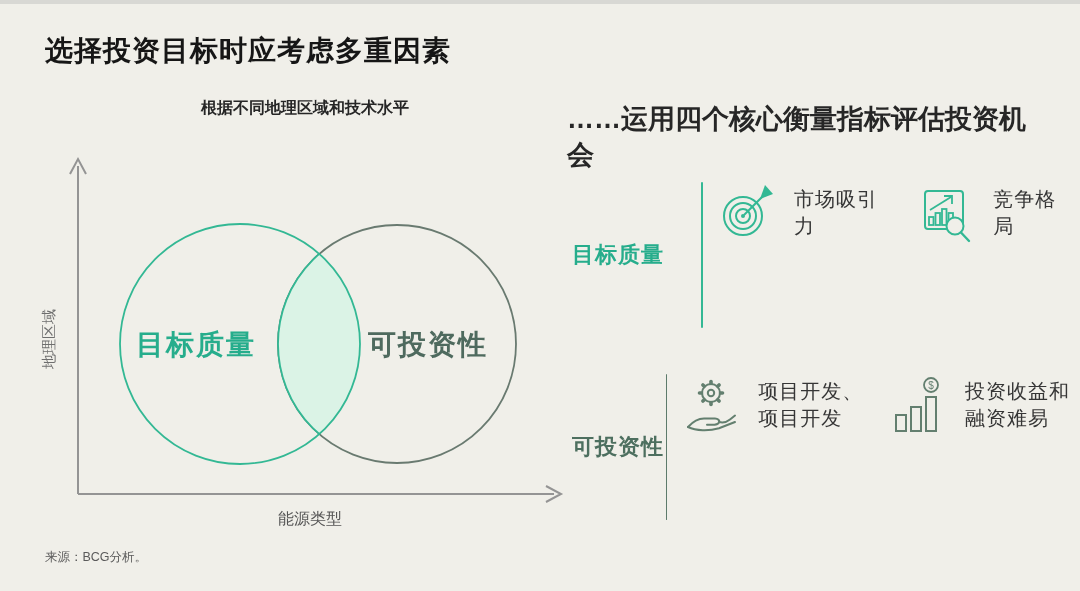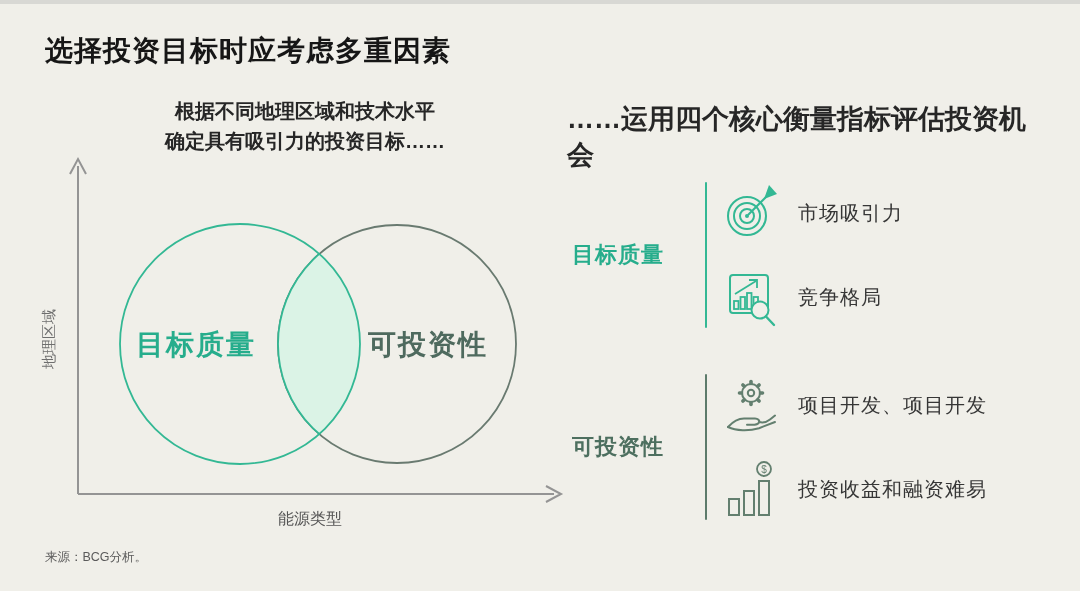--- a/index.html
+++ b/index.html
@@ -8,21 +8,21 @@
     background:#f0efe9;overflow:hidden;
     font-family:"Liberation Sans","DejaVu Sans",sans-serif;
     color:#262626;
   }
   .title{
     position:absolute;left:45px;top:28px;
     font-size:28px;font-weight:700;color:#161616;letter-spacing:1px;
   }
   .subtitle-left{
     position:absolute;left:90px;top:92px;width:430px;
-    text-align:center;font-size:20px;font-weight:600;color:#262626;line-height:1.5;
+    text-align:center;font-size:16px;font-weight:600;color:#262626;line-height:1.5;
   }
   .subtitle-right{
     position:absolute;left:567px;top:97px;width:480px;
     font-size:27px;font-weight:600;color:#262626;
   }
   .venn-svg{position:absolute;left:40px;top:148px;}
   .source{
     position:absolute;left:45px;top:545px;
     font-size:12.5px;color:#5a5a5a;text-align:center;
   }
@@ -34,37 +34,36 @@
   .group-label{
     width:133px;display:flex;align-items:center;
     font-size:22px;font-weight:700;letter-spacing:1px;
   }
   .group1 .group-label{color:#26ad8c;}
   .group2 .group-label{color:#4d6f5f;}
   .group-divider{width:2px;border-radius:1px;}
   .group1 .group-divider{background:#33b894;}
   .group2 .group-divider{background:#5d7b6b;}
   .group-items{
-    display:flex;flex-direction:column;gap:22px;justify-content:center;
+    display:flex;gap:22px;justify-content:center;
     padding-left:13px;
   }
   .item-row{display:flex;align-items:center;height:62px;}
   .item-icon{width:62px;height:62px;flex:0 0 62px;display:flex;align-items:center;justify-content:center;}
   .item-label{margin-left:16px;font-size:20px;color:#363636;letter-spacing:1px;}
 </style>
 </head>
 <body>
 
 <div class="slide">
 
   <div class="title">选择投资目标时应考虑多重因素</div>
 
   <div class="subtitle-left">
     <div>根据不同地理区域和技术水平</div>
-    <div>确定具有吸引力的投资目标……</div>
   </div>
 
   <div class="subtitle-right">……运用四个核心衡量指标评估投资机会</div>
 
   <svg class="venn-svg" width="530" height="400" viewBox="0 0 530 400">
     <defs>
       <clipPath id="clip-left-circle">
           <circle cx="200" cy="192" r="120"></circle>
         </clipPath>
     </defs>

